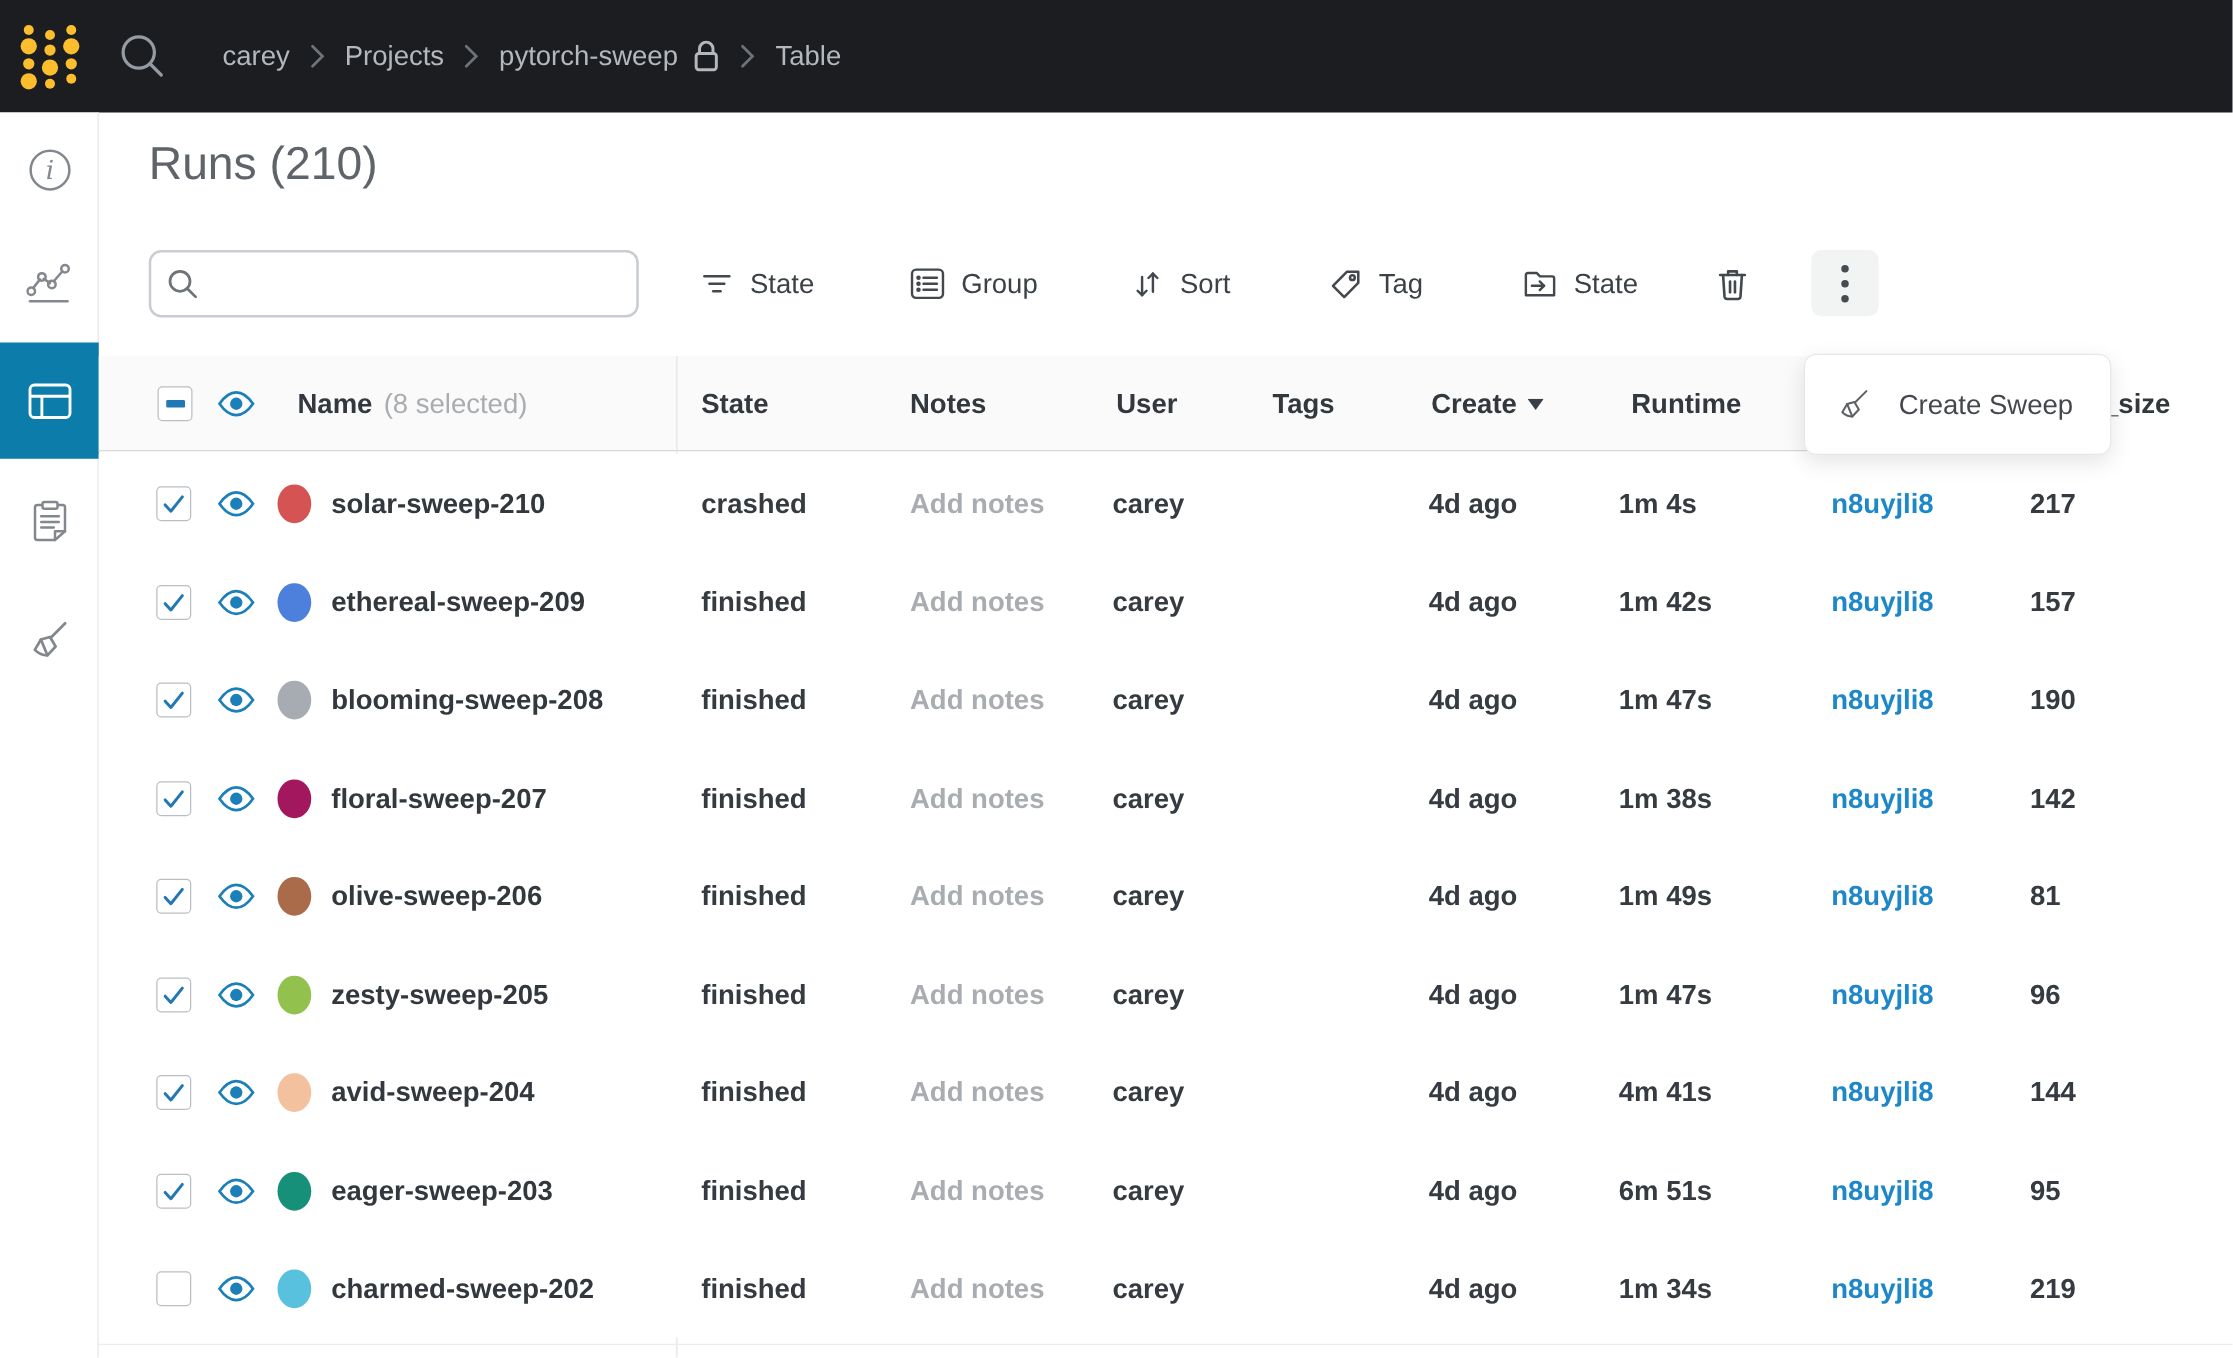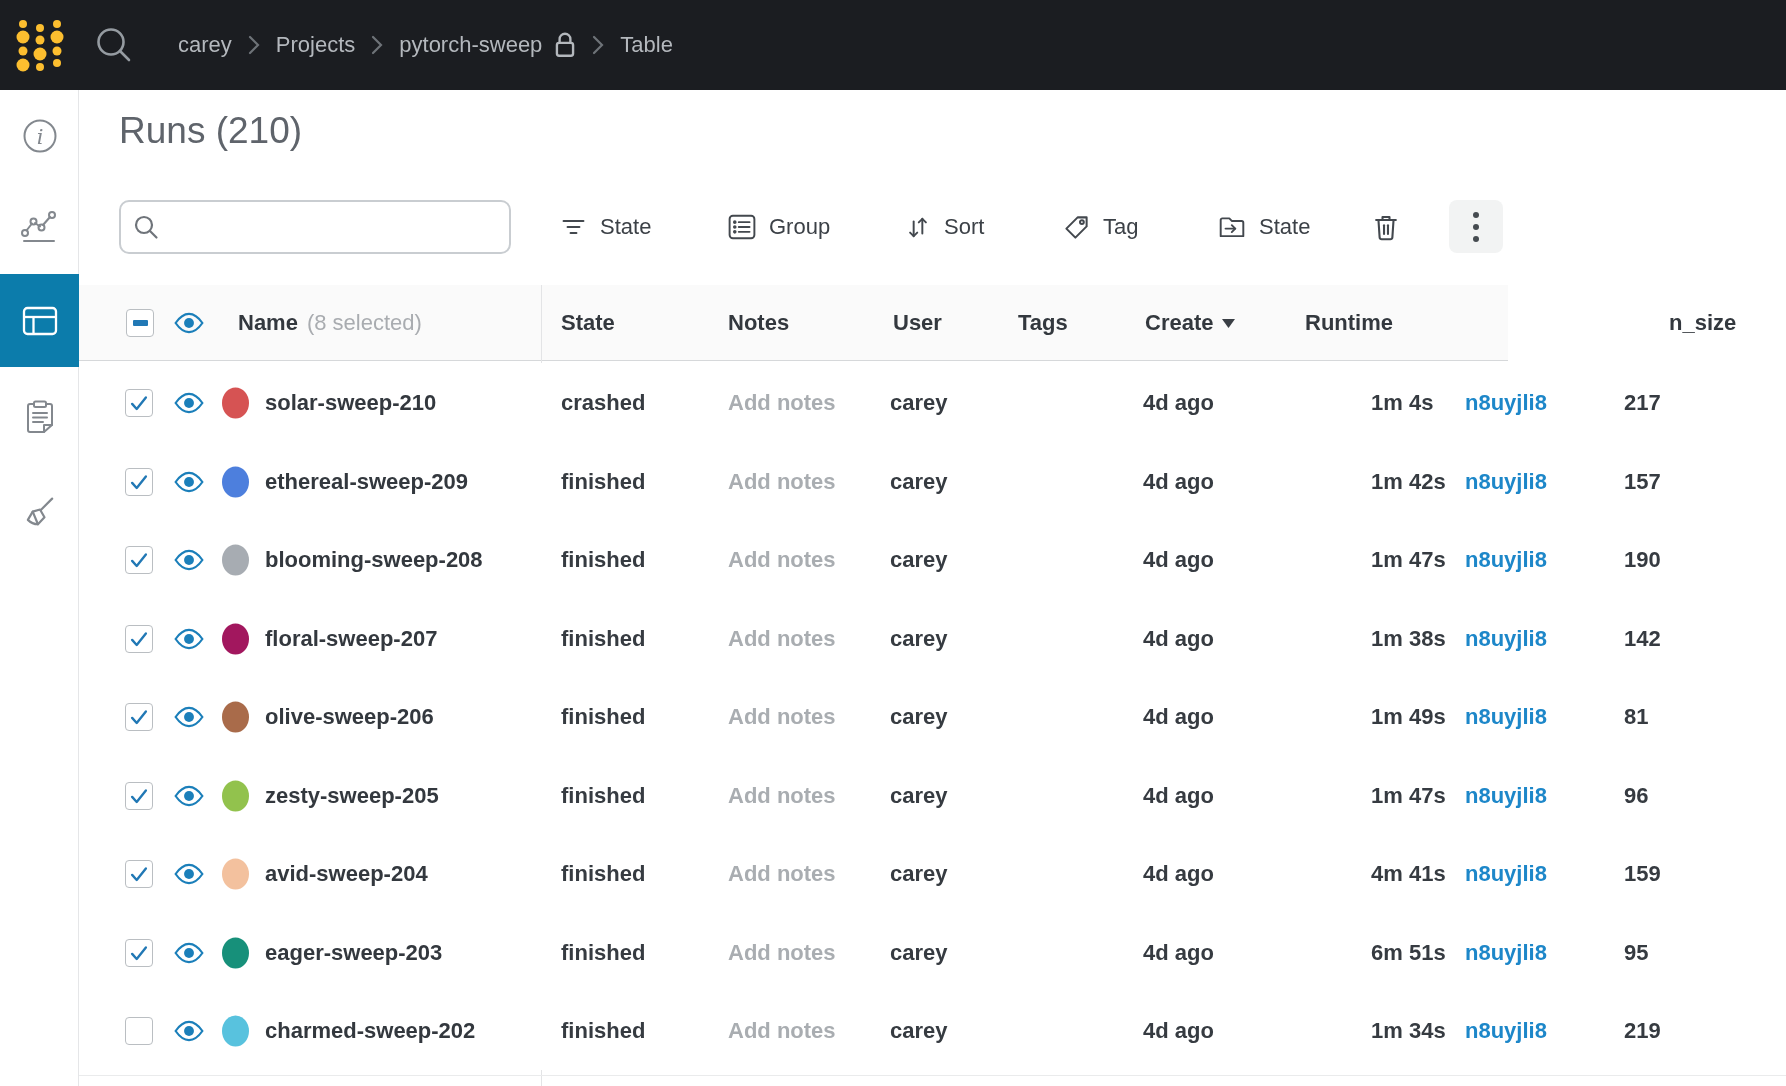--- a/index.html
+++ b/index.html
@@ -70,21 +70,21 @@
   .row{position:absolute;left:0;width:1707px;height:79px;background:#fff;font-weight:bold;}
   .dot{position:absolute;left:143px;top:50%;transform:translateY(-50%);
     width:27px;height:31px;border-radius:50%;}
   .cell{position:absolute;top:50%;transform:translateY(-50%);font-size:22px;color:#363b41;
     white-space:nowrap;}
   .c-name{left:186px;color:#33383e;cursor:pointer;}
   .c-state{left:482px}
   .c-notes{left:649px;color:#a9adb1;cursor:text;}
   .c-user{left:811px}
   .c-created{left:1064px}
-  .c-runtime{left:1292px}
+  .c-runtime{left:1216px}
   .c-sweep{left:1386px;color:#1d87c9;cursor:pointer;}
   .c-size{left:1545px}
 
   
   .popup{position:absolute;left:1364px;top:193px;width:246px;height:81px;background:#fff;
     border:1px solid #e7e8ea;border-radius:10px;box-shadow:0 6px 18px rgba(0,0,0,.10);
     display:flex;align-items:center;padding-left:26px;gap:22px;z-index:10;cursor:pointer;}
   .popup-label{font-size:22px;color:#45494f;}
   svg{display:block;}
 </style>
@@ -470,21 +470,21 @@
       </svg>
     </span>
     <span class="dot" style="background: rgb(243, 193, 158);"></span>
     <span class="cell c-name">avid-sweep-204</span>
     <span class="cell c-state">finished</span>
     <span class="cell c-notes">Add notes</span>
     <span class="cell c-user">carey</span>
     <span class="cell c-created">4d ago</span>
     <span class="cell c-runtime">4m 41s</span>
     <span class="cell c-sweep">n8uyjli8</span>
-    <span class="cell c-size">159</span>
+    <span class="cell c-size">144</span>
   </div>
       <div class="row" style="top: 823px;">
     <div class="cb">
       <svg class="check" viewBox="0 0 24 24">
             <polyline points="4.5,13 9.5,18.5 19.5,6"></polyline>
           </svg>
     </div>
     <span class="eyewrap">
       <svg width="30" height="22" viewBox="0 0 28 20" fill="none">
         <path d="M1.5 10 C6 3.5 10 1.5 14 1.5 C18 1.5 22 3.5 26.5 10 C22 16.5 18 18.5 14 18.5 C10 18.5 6 16.5 1.5 10 Z" stroke="#1b7fba" stroke-width="2"></path>
@@ -516,13 +516,23 @@
     <span class="cell c-state">finished</span>
     <span class="cell c-notes">Add notes</span>
     <span class="cell c-user">carey</span>
     <span class="cell c-created">4d ago</span>
     <span class="cell c-runtime">1m 34s</span>
     <span class="cell c-sweep">n8uyjli8</span>
     <span class="cell c-size">219</span>
   </div>
     </div>
 
+  <div class="popup">
+    <span>
+      <svg width="27" height="27" viewBox="0 0 28 28" fill="none" stroke="#5c6166" stroke-width="1.7" stroke-linecap="round" stroke-linejoin="round">
+        <line x1="24" y1="3" x2="14.5" y2="12.5"></line>
+        <path d="M14 12 L8 13.7 L4 20.5 C6.2 22.7 9 24.1 12.3 24.1 L17.7 18.3 Z"></path>
+        <line x1="8" y1="13.7" x2="12.3" y2="24.1"></line>
+      </svg>
+    </span>
+    <span class="popup-label">Create Sweep</span>
+  </div>
 </div>
 
 </body></html>

